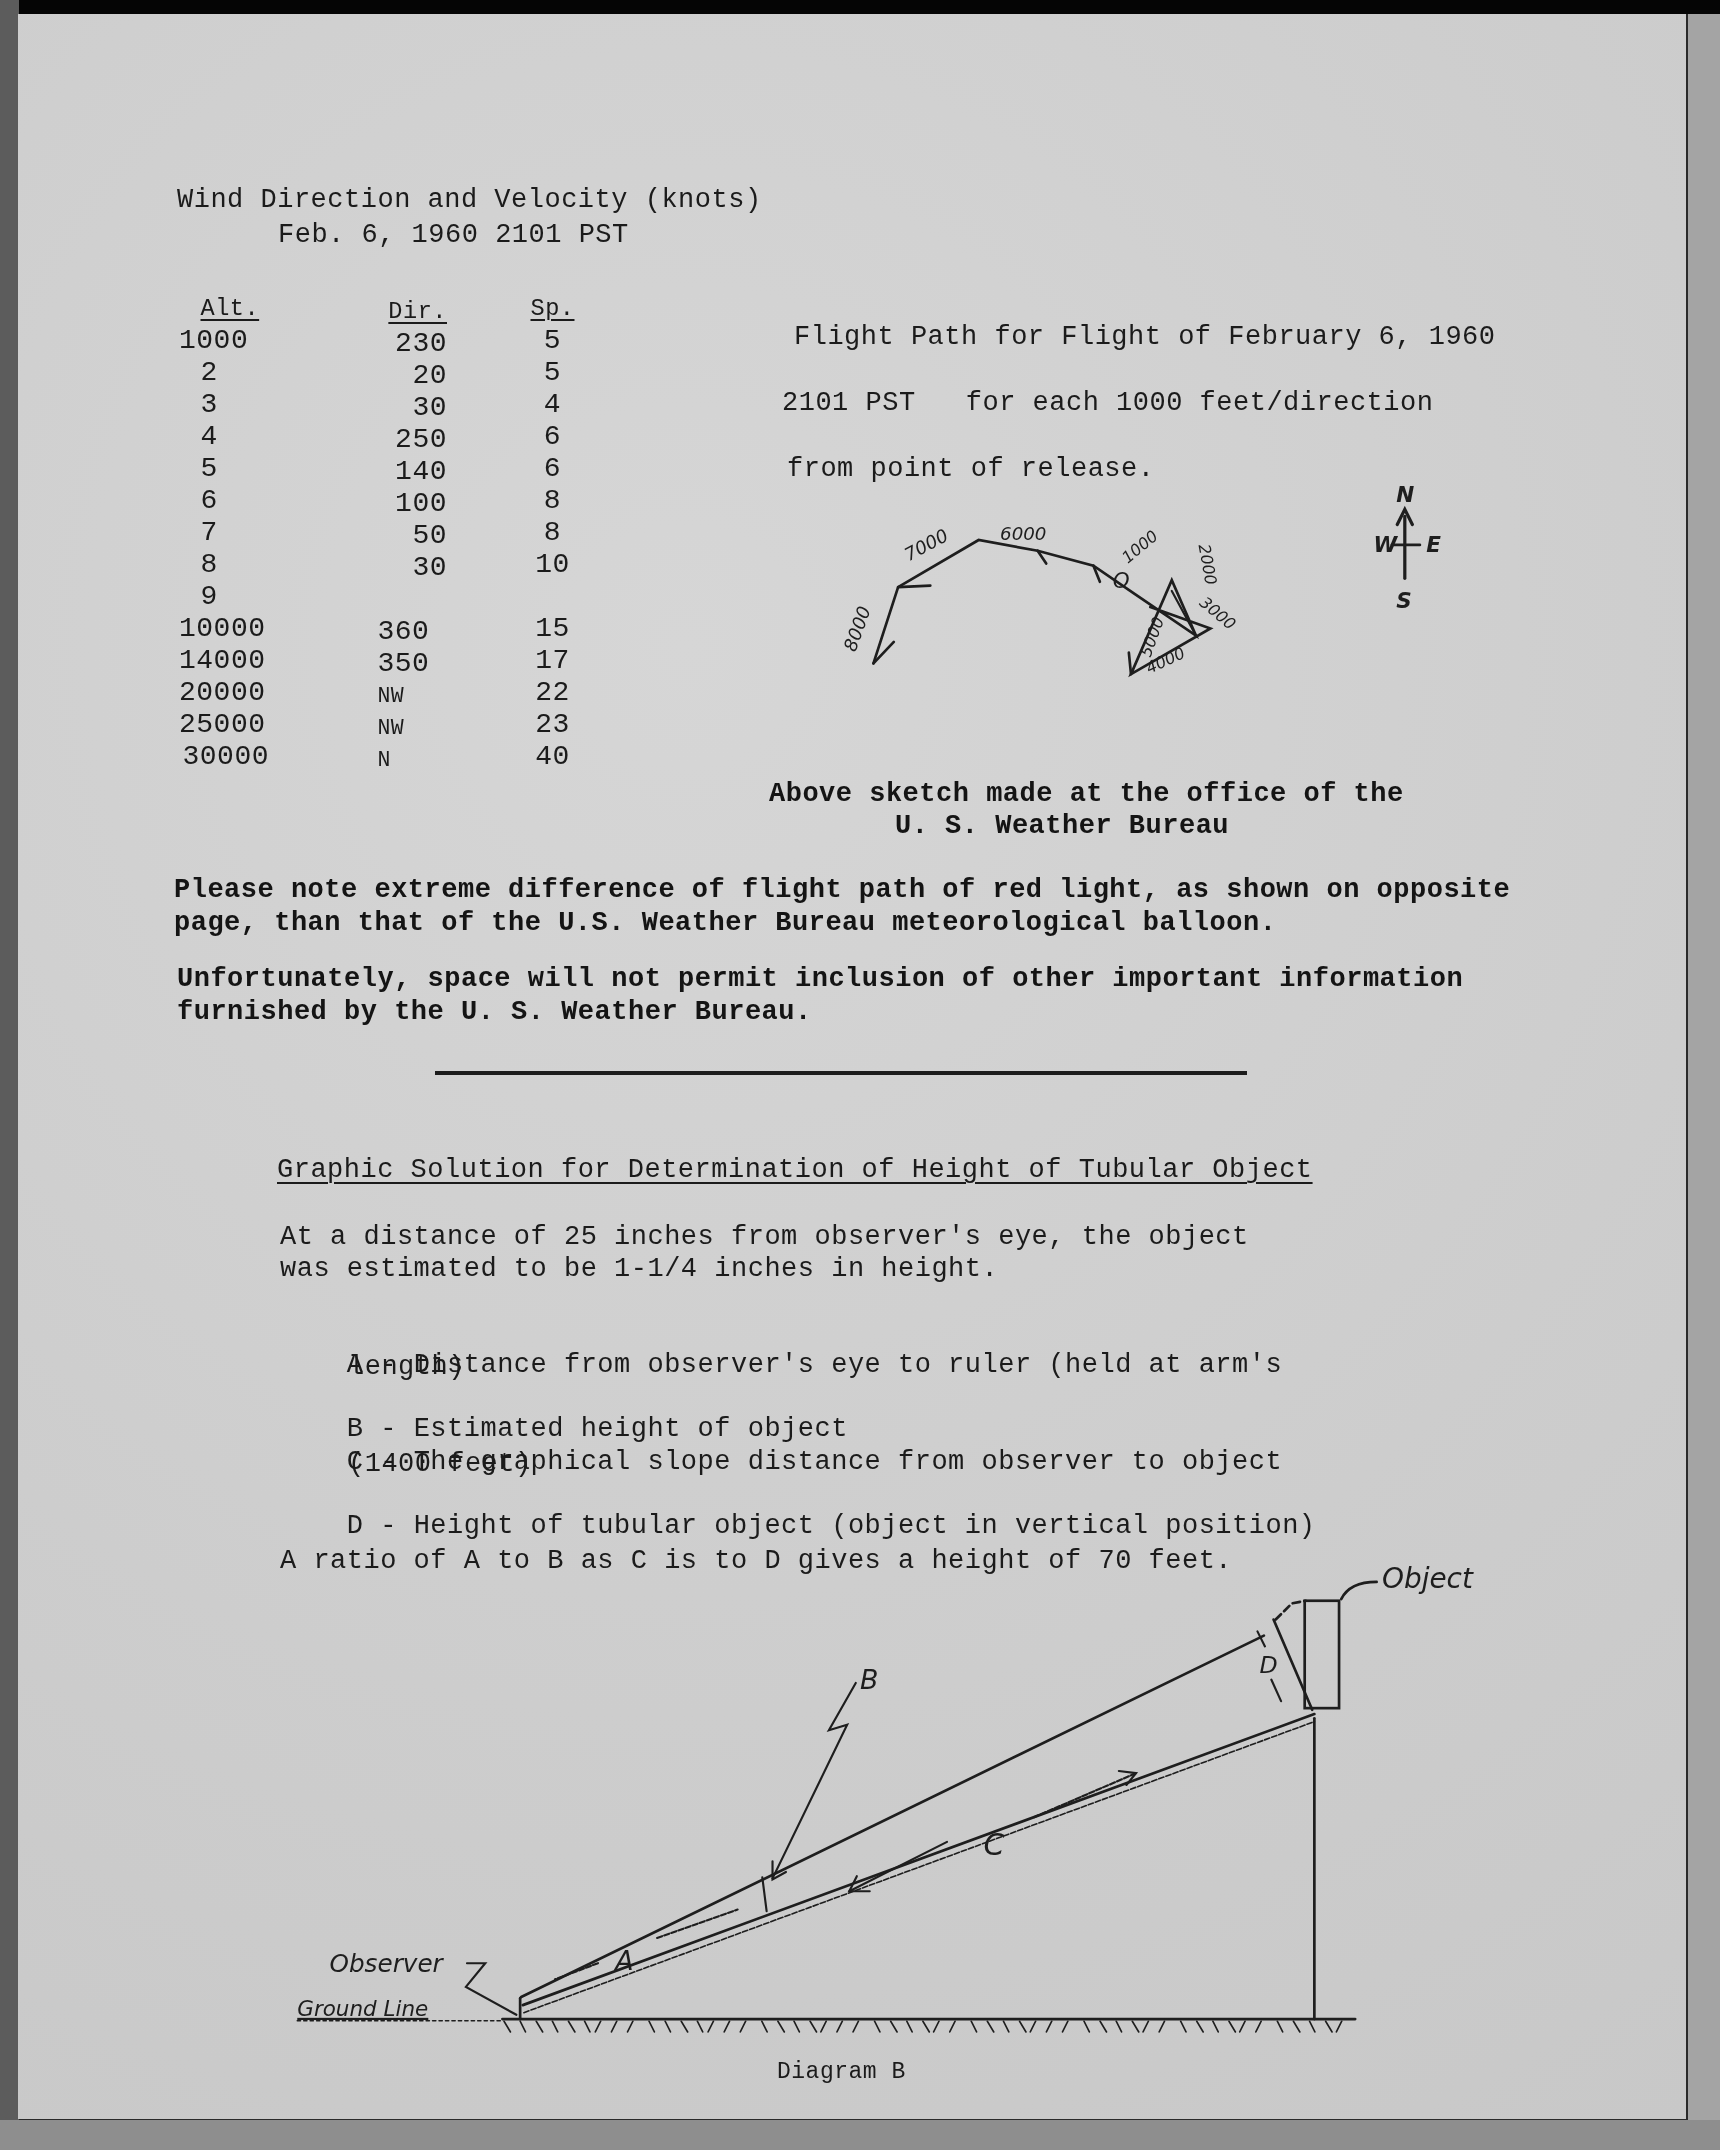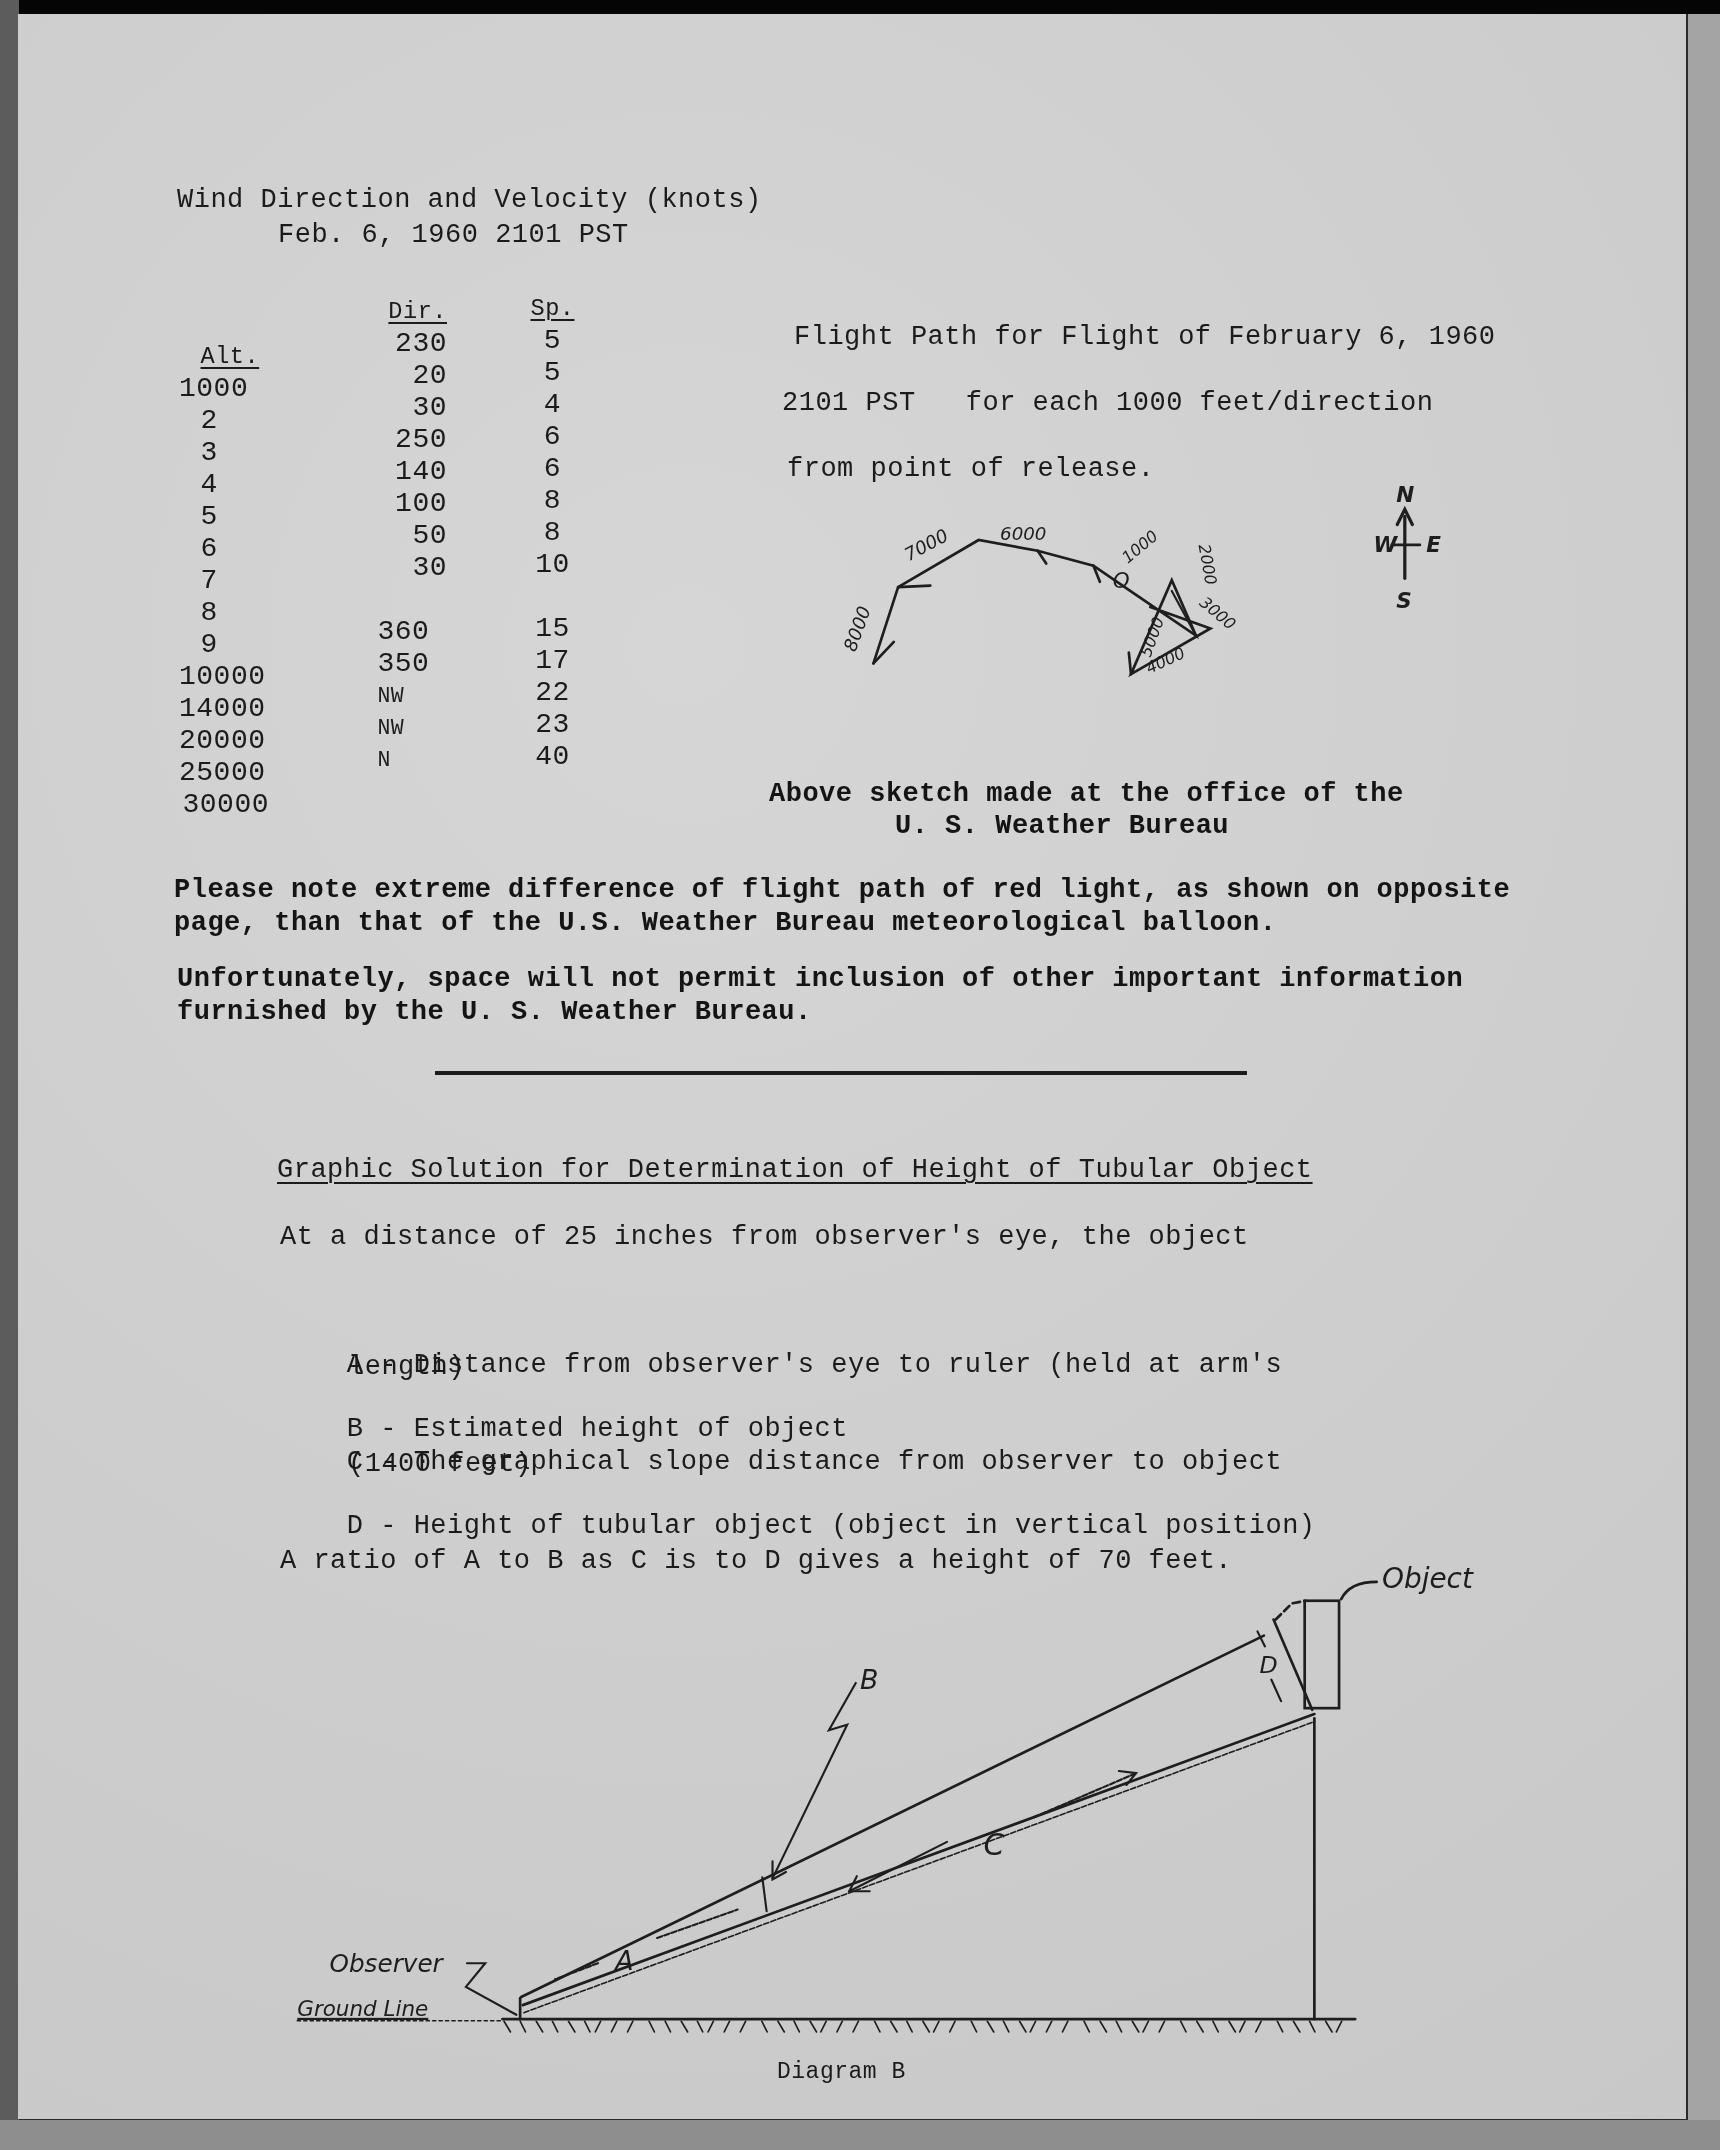--- a/index.html
+++ b/index.html
@@ -38,21 +38,21 @@
 <div class="film-top"></div>
 <div class="frame-left"></div>
 <div class="frame-right"></div>
 <div class="frame-bottom"></div>
 
 <div class="page">
 
   <div class="abs tw" style="left:159px; top:171px;">Wind Direction and Velocity (knots)</div>
   <div class="abs tw" style="left:260px; top:206px;">Feb. 6, 1960 2101 PST</div>
 
-  <div class="col right tw" style="left:161px; top:279px; width:90px;margin-top:48px;">
+  <div class="col right tw" style="left:161px; top:279px; width:90px;">
     <div class="hdr" style="text-align:left; padding-left:21.5px;">Alt.</div>
     <div class="cell" style="text-align:left;">1000</div>
     <div class="cell" style="text-align:left; padding-left:21.5px;">2</div>
     <div class="cell" style="text-align:left; padding-left:21.5px;">3</div>
     <div class="cell" style="text-align:left; padding-left:21.5px;">4</div>
     <div class="cell" style="text-align:left; padding-left:21.5px;">5</div>
     <div class="cell" style="text-align:left; padding-left:21.5px;">6</div>
     <div class="cell" style="text-align:left; padding-left:21.5px;">7</div>
     <div class="cell" style="text-align:left; padding-left:21.5px;">8</div>
     <div class="cell" style="text-align:left; padding-left:21.5px;">9</div>
@@ -139,20 +139,21 @@
 
   <div class="abs tw tw-b" style="left:156px; top:861px;">Please note extreme difference of flight path of red light, as shown on opposite</div>
   <div class="abs tw tw-b" style="left:156px; top:894px;">page, than that of the U.S. Weather Bureau meteorological balloon.</div>
   <div class="abs tw tw-b" style="left:159px; top:950px;">Unfortunately, space will not permit inclusion of other important information</div>
   <div class="abs tw tw-b" style="left:159px; top:983px;">furnished by the U. S. Weather Bureau.</div>
 
   <div class="abs" style="left:417px; top:1057px; width:812px; height:3.8px; background:#1c1c1c;"></div>
 
   <div class="abs tw u" style="left:259px; top:1141px;">Graphic Solution for Determination of Height of Tubular Object</div>
   <div class="abs tw" style="left:262px; top:1208px;">At a distance of 25 inches from observer's eye, the object</div>
+  <div class="abs tw" style="left:262px; top:1240px;">was estimated to be 1-1/4 inches in height.</div>
 
   <div class="abs tw" style="left:262px; top:1306px;">
     <span>A</span> <span>-</span> <span>Distance from observer's eye to ruler (held at arm's</span>
   </div>
   <div class="abs tw" style="left:330px; top:1338px;">length)</div>
   <div class="abs tw" style="left:262px; top:1370px;">
     <span>B</span> <span>-</span> <span>Estimated height of object</span>
   </div>
   <div class="abs tw" style="left:262px; top:1403px;">
     <span>C</span> <span>-</span> <span>The graphical slope distance from observer to object</span>

